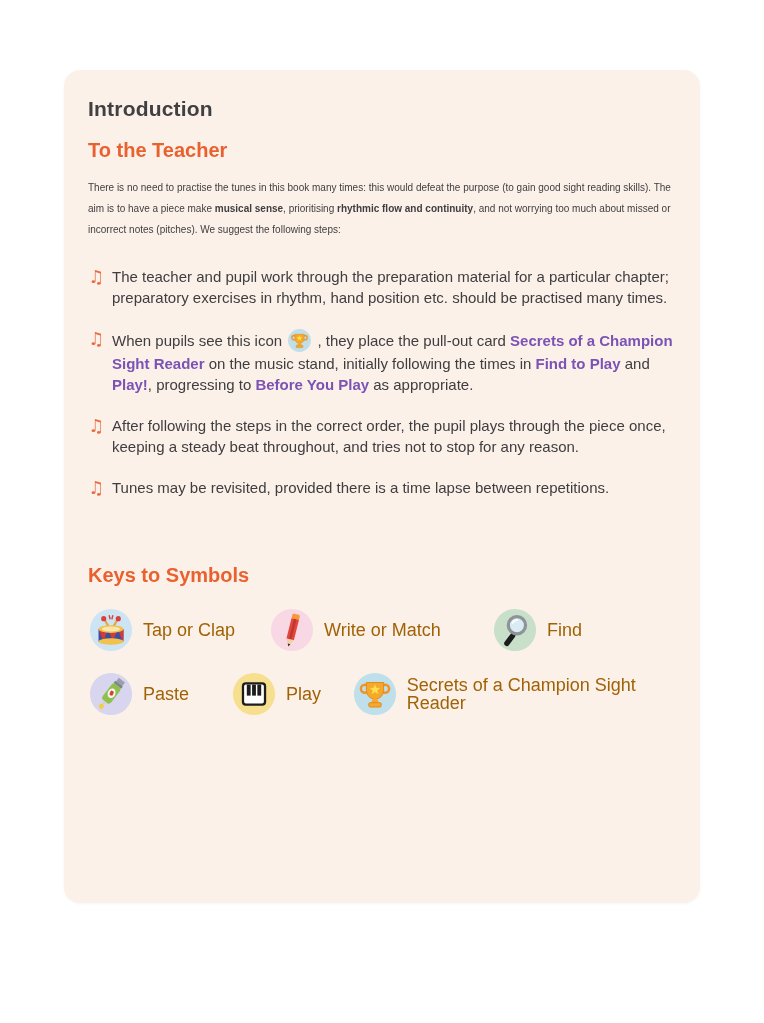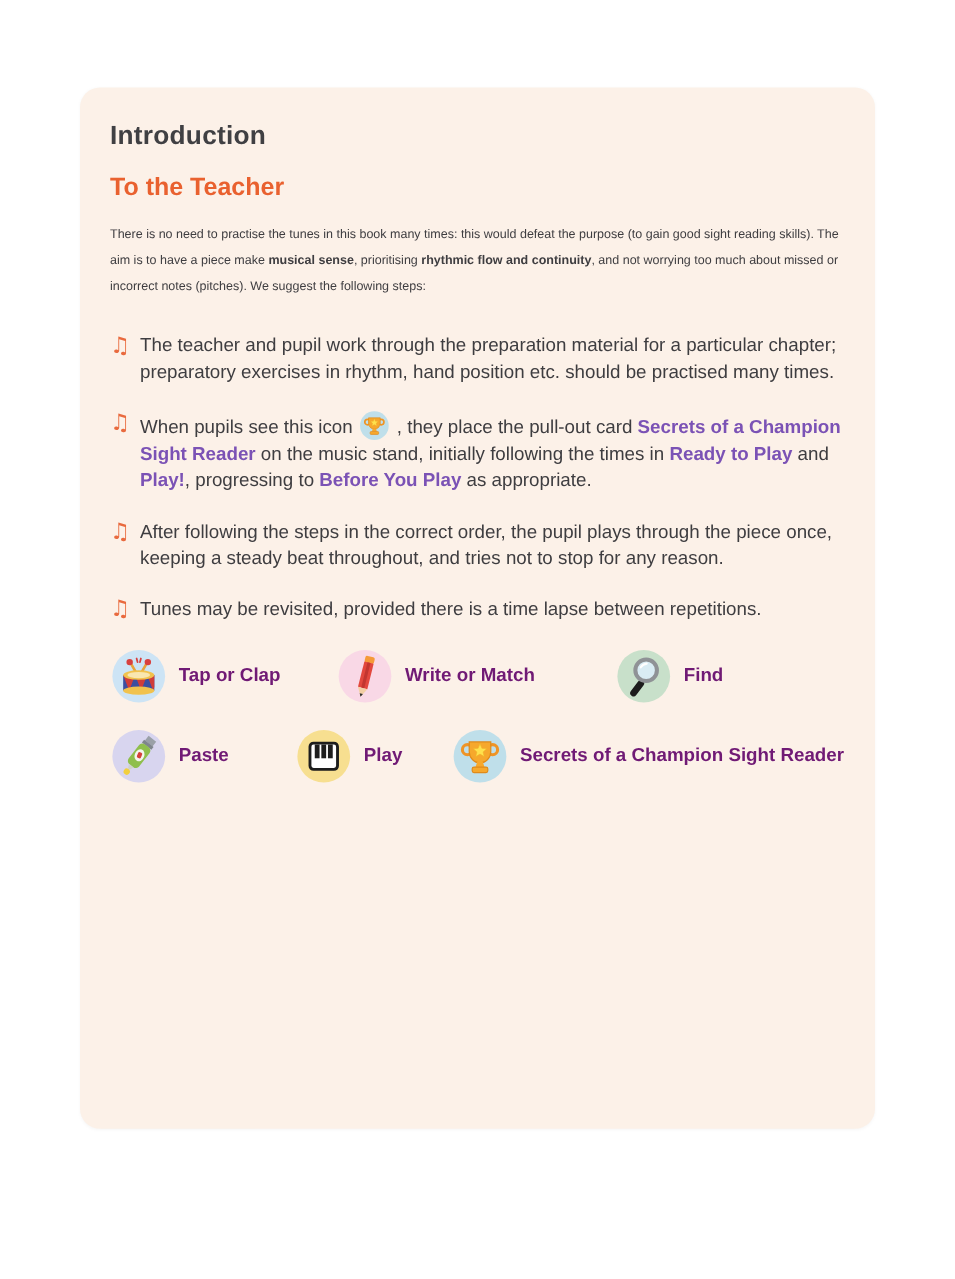--- a/index.html
+++ b/index.html
@@ -65,21 +65,21 @@
     display:flex;align-items:center;
     margin:0 0 18px 0;
   }
   .symbol-item{
     display:flex;align-items:center;gap:9px;
   }
   .symbol-item .sym{
     flex:none;width:46px;height:46px;display:block;
   }
   .sym-label{
-    font-size:15px;font-weight:700;color:#701a75;
+    font-size:18px;font-weight:400;color:#a16207;
     line-height:18px;
   }
   .w-tap{width:181px;}
   .w-write{width:223px;}
   .w-paste{width:148px;}
   .w-play{width:125px;}
   .hidden-defs{position:absolute;width:0;height:0;overflow:hidden;}
 </style>
 </head>
 <body>
@@ -161,32 +161,33 @@
     <div class="step">
       <span class="note-marker">♫</span>
       <div class="step-text"><span>The teacher and pupil work through the preparation material for a particular chapter; preparatory exercises in rhythm, hand position etc. should be practised many times.</span></div>
     </div>
     <div class="step">
       <span class="note-marker">♫</span>
       <div class="step-text"><span>When pupils see this icon </span>
   <span class="inline-icon"><svg viewBox="0 0 48 48">
               <use href="#sym-trophy" xlink:href="#sym-trophy"></use>
             </svg></span>
-<span> , they place the pull-out card </span><span class="seg-purple">Secrets of a Champion Sight Reader</span><span> on the music stand, initially following the times in </span><span class="seg-purple">Ready to Play</span><span> and </span><span class="seg-purple">Play!</span><span>, progressing to </span><span class="seg-purple">Before You Play</span><span> as appropriate.</span></div>
+<span> , they place the pull-out card </span><span class="seg-purple">Secrets of a Champion Sight Reader</span><span> on the music stand, initially following the times in </span><span class="seg-purple">Find to Play</span><span> and </span><span class="seg-purple">Play!</span><span>, progressing to </span><span class="seg-purple">Before You Play</span><span> as appropriate.</span></div>
     </div>
     <div class="step">
       <span class="note-marker">♫</span>
       <div class="step-text"><span>After following the steps in the correct order, the pupil plays through the piece once, keeping a steady beat throughout, and tries not to stop for any reason.</span></div>
     </div>
     <div class="step">
       <span class="note-marker">♫</span>
       <div class="step-text"><span>Tunes may be revisited, provided there is a time lapse between repetitions.</span></div>
     </div>
   </div>
 
+  <h2 class="orange-heading keys-title">Keys to Symbols</h2>
 
   <div class="symbols-row">
     <div class="symbol-item w-tap">
       <svg class="sym" viewBox="0 0 48 48">
           <use href="#sym-drum" xlink:href="#sym-drum"></use>
         </svg>
       <span class="sym-label">Tap or Clap</span>
     </div>
     <div class="symbol-item w-write">
       <svg class="sym" viewBox="0 0 48 48">

